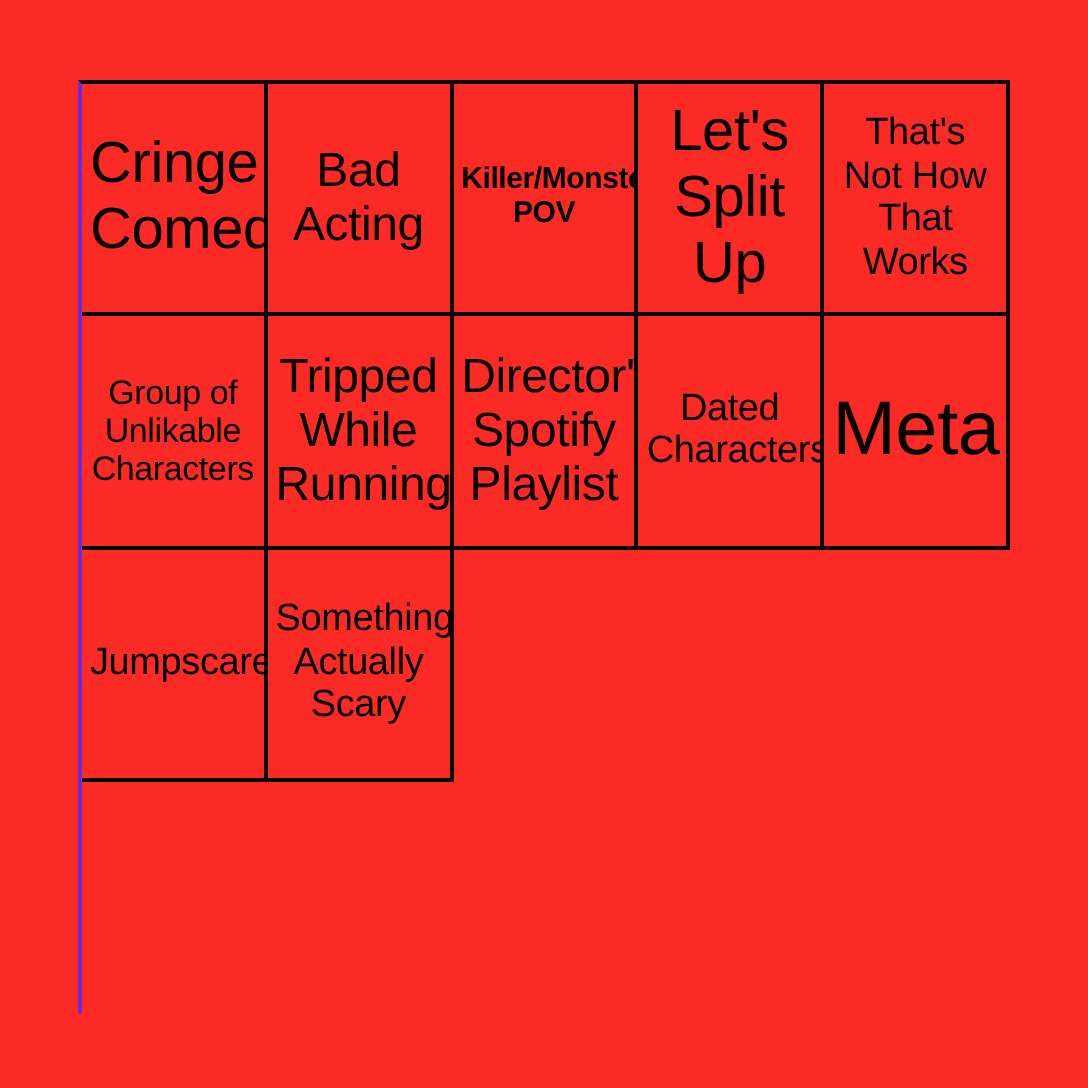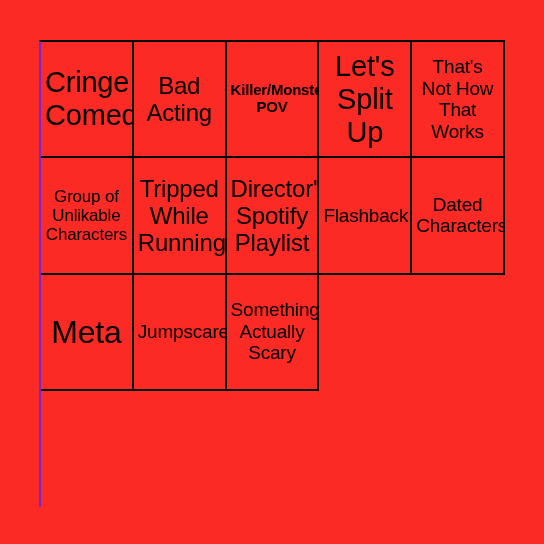--- a/index.html
+++ b/index.html
@@ -40,21 +40,21 @@
     overflow: hidden;
   }
   .cell-text {
     color: #000000;
     line-height: 1.13;
     letter-spacing: -0.2px;
     display: block;
     width: 100%;
   }
   
-  .fs-xxl { font-size: 32px; text-align: center; }
+  .fs-xxl { font-size: 38px; text-align: center; }
   .fs-xl  { font-size: 24px; }
   .fs-lg  { font-size: 29px; }
   .fs-md  { font-size: 24px; }
   .fs-sm  { font-size: 19px; }
   .fs-xs  { font-size: 17px; }
   .fs-xxs { font-size: 15px; font-weight: bold; }
 </style>
 </head>
 <body>
 
@@ -80,23 +80,20 @@
     <span class="cell-text fs-xs">Group of Unlikable Characters</span>
   </div>
   <div class="bingo-cell">
     <span class="cell-text fs-md">Tripped While Running</span>
   </div>
 
   <div class="bingo-cell">
     <span class="cell-text fs-md">Director's Spotify Playlist</span>
   </div>
   <div class="bingo-cell">
-    <span class="cell-text fs-sm">Flashback</span>
-  </div>
-  <div class="bingo-cell">
     <span class="cell-text fs-sm">Dated Characters</span>
   </div>
 
   <div class="bingo-cell">
     <span class="cell-text fs-xxl">Meta</span>
   </div>
   <div class="bingo-cell">
     <span class="cell-text fs-sm">Jumpscare</span>
   </div>
   <div class="bingo-cell">

